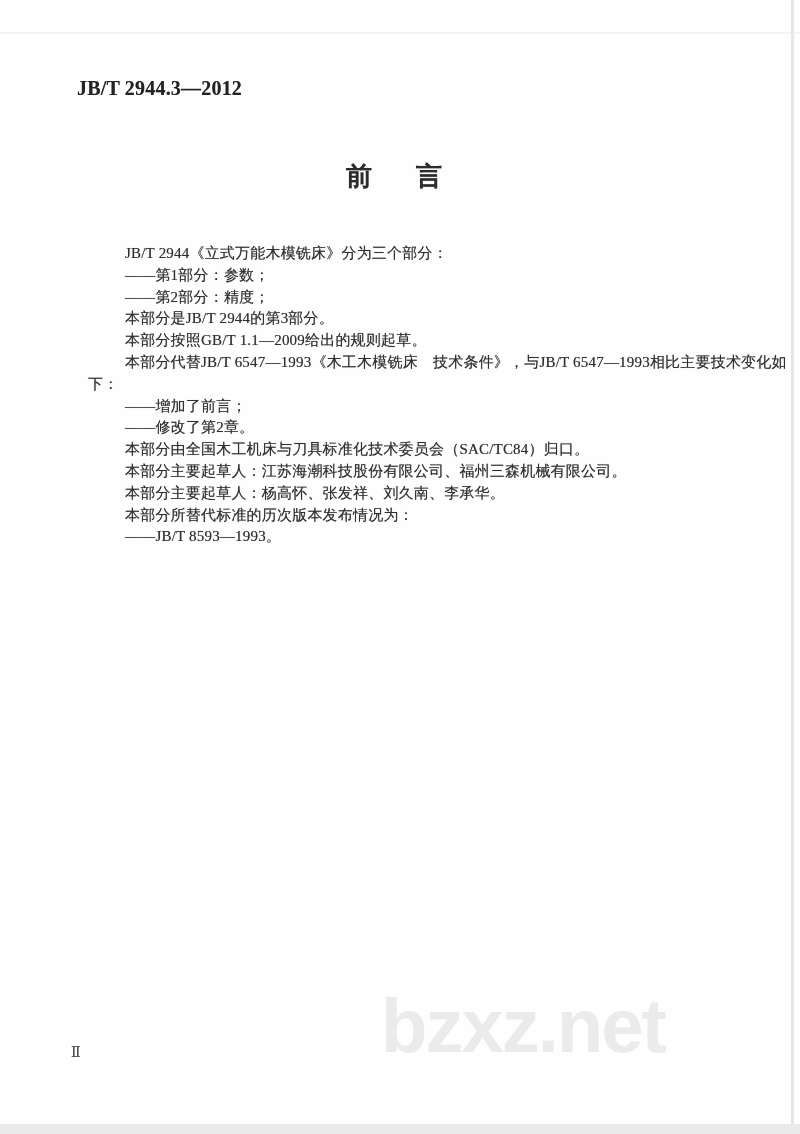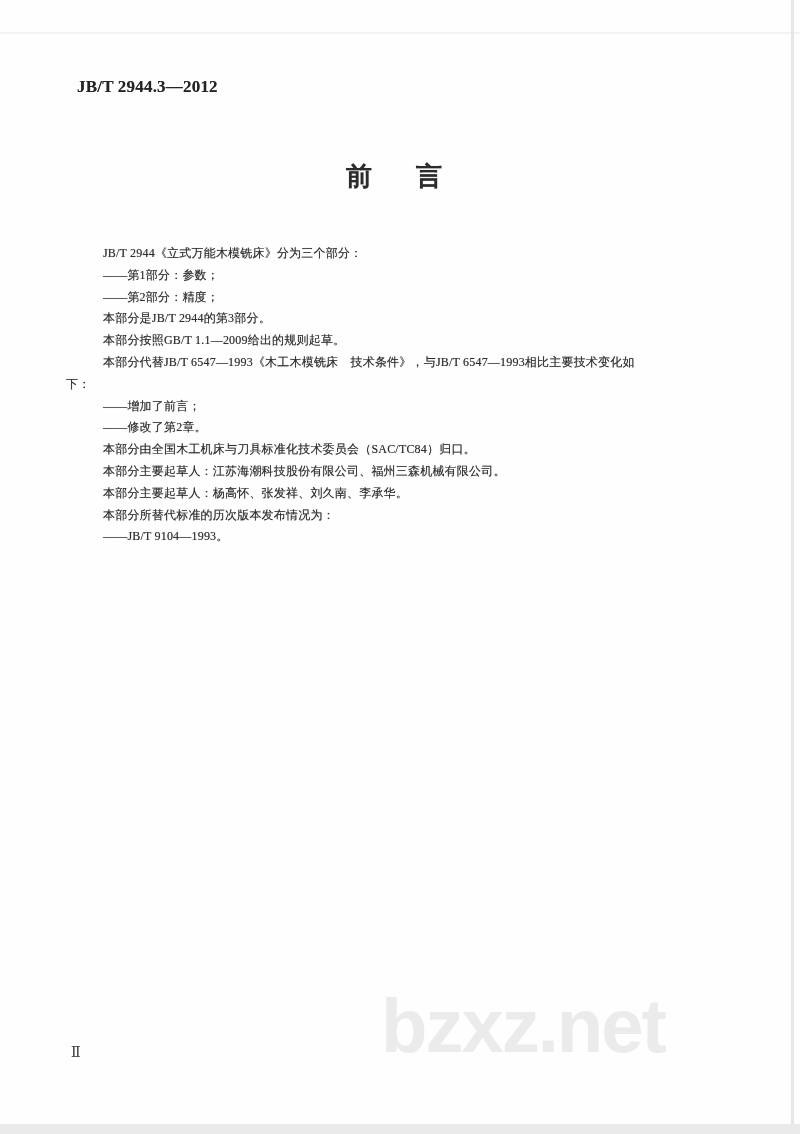--- a/index.html
+++ b/index.html
@@ -30,21 +30,21 @@
   }
   .edge-bottom {
     position: absolute;
     left: 0; top: 1124px;
     width: 800px; height: 10px;
     background: #eaeaea;
   }
   .standard-number {
     position: absolute;
     left: 77px; top: 77px;
-    font-size: 17px;
+    font-size: 20px;
     font-weight: 700;
     color: #242424;
     letter-spacing: 0.2px;
     text-shadow: 0 0 0.6px rgba(40,40,40,0.55);
     white-space: nowrap;
   }
   .doc-title {
     position: absolute;
     left: 0; top: 159px;
     width: 800px;
@@ -59,25 +59,26 @@
     transform: translateX(-6px);
   }
   .foreword-body {
     position: absolute;
     left: 66px; top: 243px;
     width: 672px;
   }
   .line {
     height: 21.8px;
     line-height: 21.8px;
-    font-size: 12px;
+    font-size: 15px;
     color: #2f2f2f;
     white-space: nowrap;
     text-shadow: 0 0 0.7px rgba(55,55,55,0.6);
     letter-spacing: 0.2px;
+    margin-left: 22px;
   }
   .line.indent {
     padding-left: 37px;
   }
   .watermark {
     position: absolute;
     left: 381px; top: 982px;
     font-family: "Liberation Sans", "DejaVu Sans", sans-serif;
     font-size: 76px;
     font-weight: 700;
@@ -118,20 +119,20 @@
       <div class="line indent">本部分是JB/T 2944的第3部分。</div>
       <div class="line indent">本部分按照GB/T 1.1—2009给出的规则起草。</div>
       <div class="line indent">本部分代替JB/T 6547—1993《木工木模铣床　技术条件》，与JB/T 6547—1993相比主要技术变化如</div>
       <div class="line">下：</div>
       <div class="line indent">——增加了前言；</div>
       <div class="line indent">——修改了第2章。</div>
       <div class="line indent">本部分由全国木工机床与刀具标准化技术委员会（SAC/TC84）归口。</div>
       <div class="line indent">本部分主要起草人：江苏海潮科技股份有限公司、福州三森机械有限公司。</div>
       <div class="line indent">本部分主要起草人：杨高怀、张发祥、刘久南、李承华。</div>
       <div class="line indent">本部分所替代标准的历次版本发布情况为：</div>
-      <div class="line indent">——JB/T 9104—1993。</div>
+      <div class="line indent">——JB/T 8593—1993。</div>
     </div>
 
   <div class="watermark">bzxz.net</div>
 
   <div class="page-number">Ⅱ</div>
 
 </div>
 
 </body></html>

